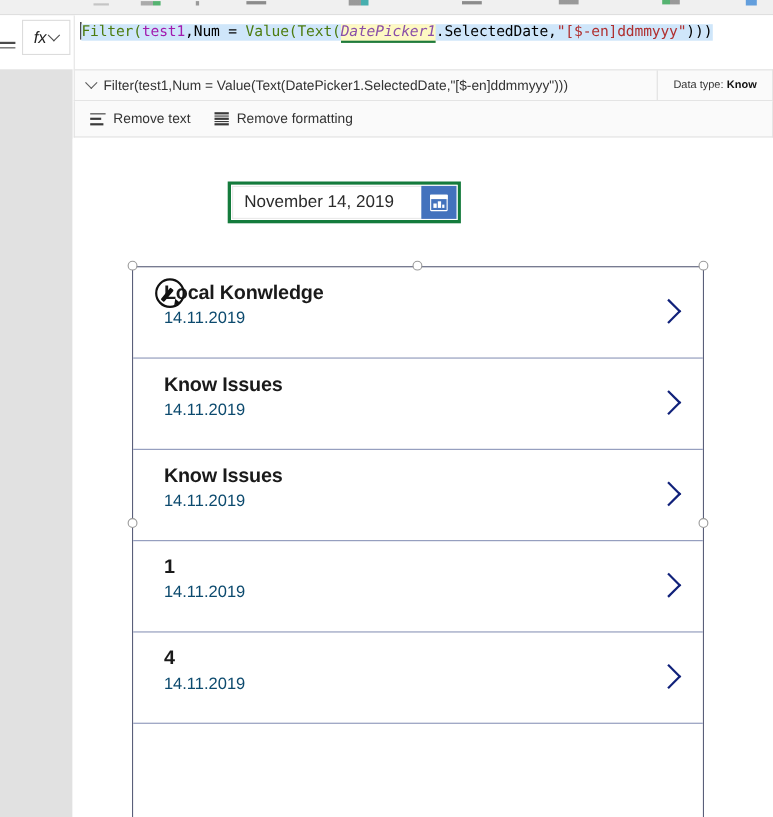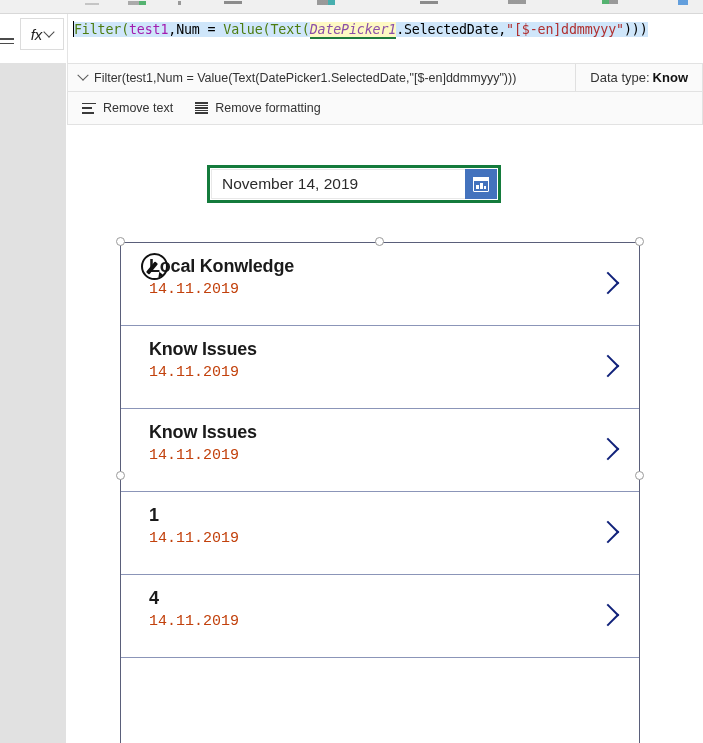--- a/index.html
+++ b/index.html
@@ -78,21 +78,21 @@
     flex:1 1 auto;display:flex;align-items:center;gap:7px;padding-left:11px;
     height:100%;overflow:hidden;
   }
   .chev-dn{
     width:7px;height:7px;border-right:1.2px solid #5a5a5a;border-bottom:1.2px solid #5a5a5a;
     transform:rotate(45deg) translate(-2px,-2px);flex:0 0 auto;
   }
   .meta-formula{font-size:12.5px;color:#333;white-space:nowrap;}
   .meta-right{
     flex:0 0 auto;border-left:1px solid #e0e0e0;height:100%;
-    display:flex;align-items:center;padding:0 14px;font-size:13px;color:#333;
+    display:flex;align-items:center;padding:0 14px;font-size:10px;color:#333;
   }
   .meta-right b{font-weight:bold;color:#111;margin-left:3px;}
 
   
   .fmt-row{
     position:absolute;left:67px;top:92px;width:636px;height:33px;
     background:#fafafa;border:1px solid #e2e2e2;border-top:none;
     box-sizing:border-box;display:flex;align-items:center;padding-left:14px;gap:22px;
   }
   .fmt-btn{display:flex;align-items:center;gap:7px;cursor:pointer;}
@@ -110,21 +110,21 @@
     position:absolute;left:66px;top:126px;width:6px;height:617px;background:#ffffff;
   }
 
   
   .canvas{
     position:absolute;left:72px;top:126px;width:631px;height:617px;background:#ffffff;
   }
 
   
   .dp-wrap{
-    position:absolute;left:135px;top:39px;width:294px;height:38px;
+    position:absolute;left:135px;top:39px;width:212px;height:38px;
     border:3px solid #147b3c;box-sizing:border-box;background:#ffffff;
   }
   .dp-inner{
     position:absolute;left:0;top:0;right:0;bottom:0;
     border:1px solid #ffffff;display:flex;align-items:stretch;box-sizing:border-box;
   }
   .dp-value{
     flex:1 1 auto;display:flex;align-items:center;padding-left:10px;
     font-size:15.5px;color:#2b2b2b;background:#ffffff;
     border:1px solid #e8e8e8;border-right:none;box-sizing:border-box;
@@ -157,21 +157,21 @@
   .grow{
     position:relative;height:83px;box-sizing:border-box;
     border-bottom:1.6px solid #8b95b8;padding:12px 0 0 28px;
   }
   .grow:last-child{border-bottom:none;}
   .grow .title{
     font-size:18px;font-weight:bold;color:#1a1a1a;line-height:22px;
     letter-spacing:-0.2px;
   }
   .grow .sub{
-    font-size:15px;color:#c2410c;line-height:22px;margin-top:2px;font-family:Liberation Mono, monospace;
+    font-size:15px;color:#0c4a6e;line-height:22px;margin-top:2px;
   }
   .chevron{
     position:absolute;right:24px;top:50%;transform:translateY(-50%);
     width:16px;height:28px;cursor:pointer;
   }
   .chevron:before{
     content:"";position:absolute;left:1px;top:5px;width:14px;height:14px;
     border-top:2.6px solid #10217a;border-right:2.6px solid #10217a;
     transform:rotate(45deg);
   }

